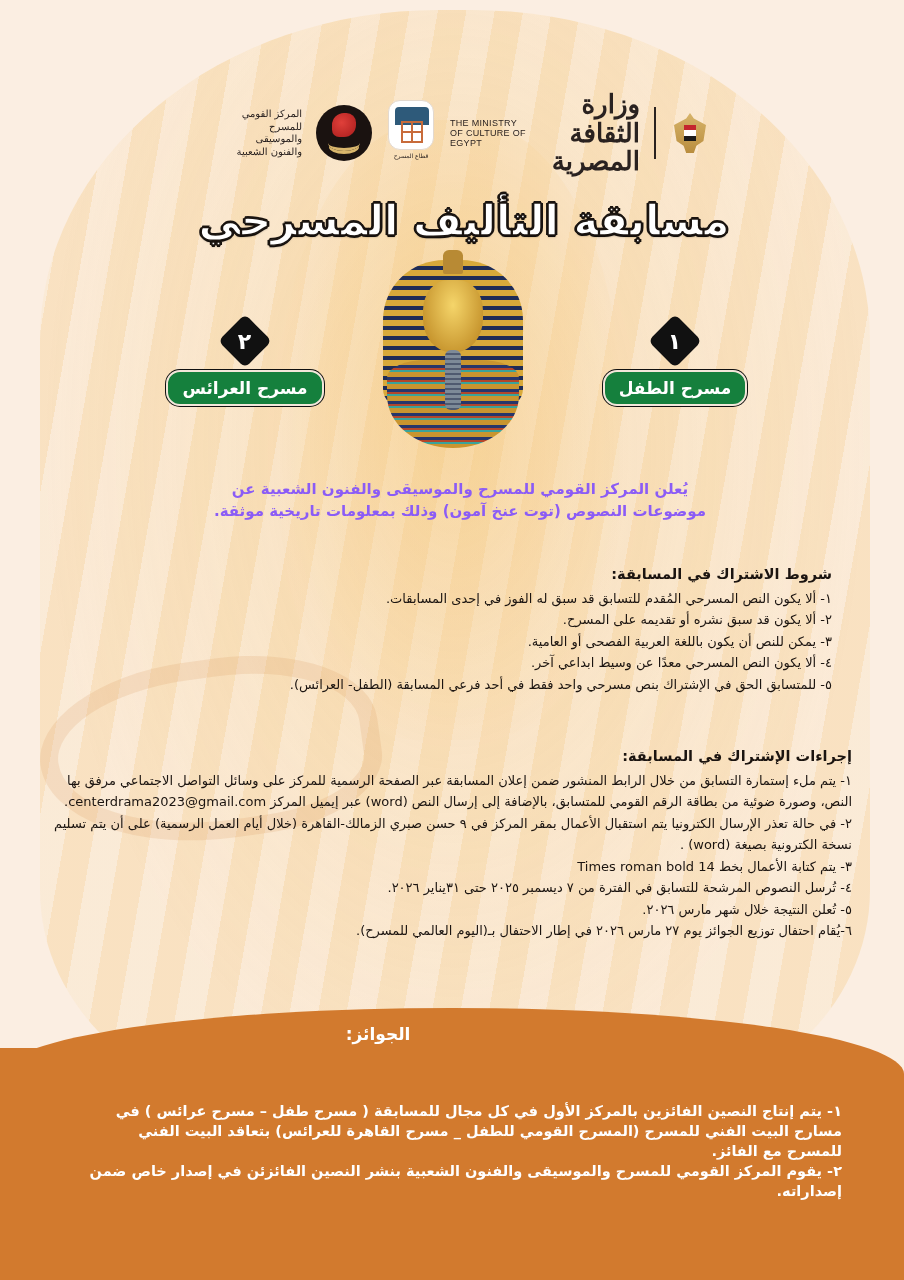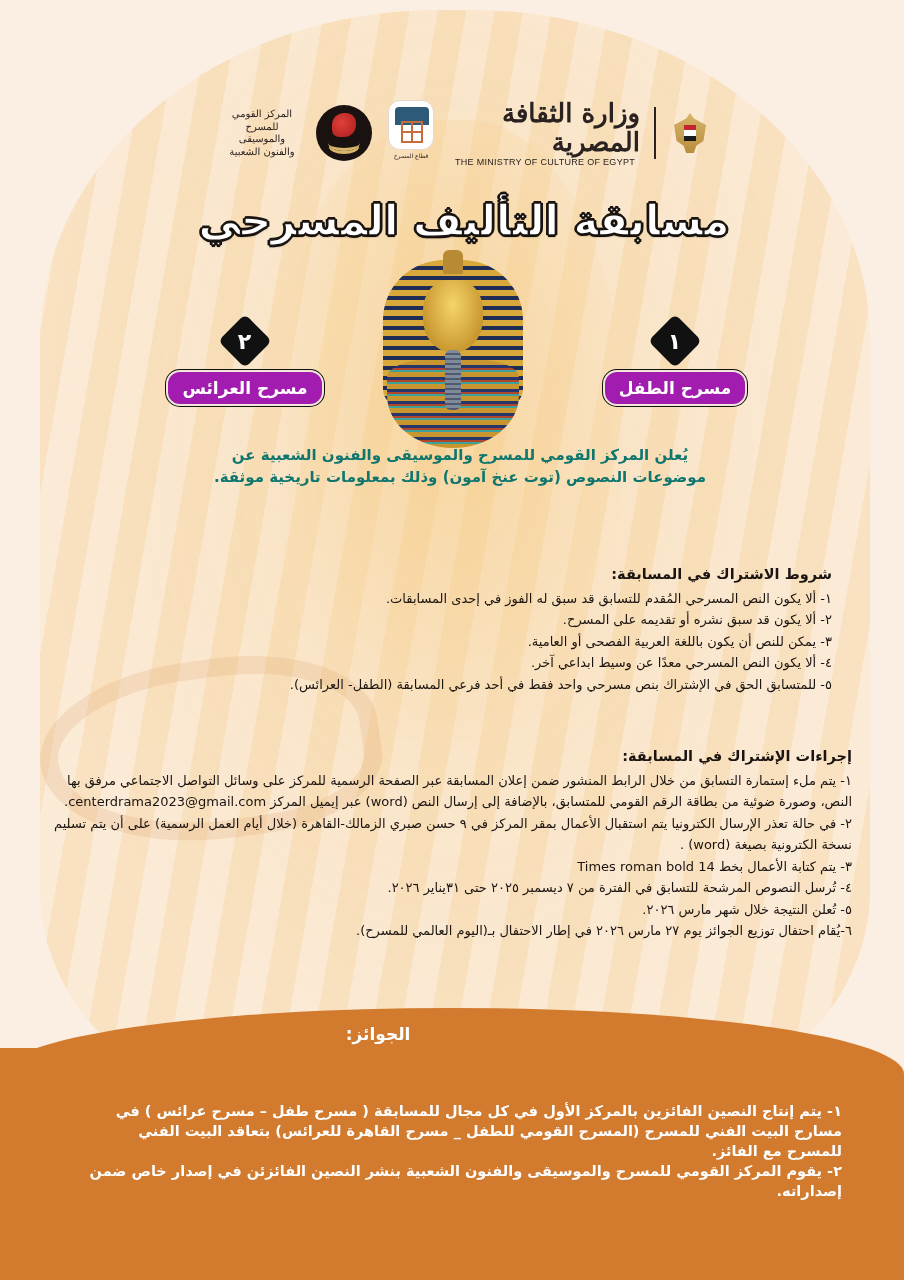--- a/index.html
+++ b/index.html
@@ -47,21 +47,21 @@
       position: absolute; left: 4px; top: 6px; width: 32px; height: 40px;
       background: linear-gradient(180deg, #d7b46a, #b98d3e);
       clip-path: polygon(50% 0, 62% 14%, 100% 30%, 92% 70%, 70% 82%, 62% 100%, 38% 100%, 30% 82%, 8% 70%, 0 30%, 38% 14%);
     }
     .emblem .flag {
       position: absolute; left: 14px; top: 18px; width: 12px; height: 16px;
       background: linear-gradient(180deg, #c4262e 0 33%, #ffffff 33% 66%, #1a1a1a 66%);
     }
     .divider-bar { width: 2px; height: 52px; background: #2a2220; }
     .ministry {
-      display: flex; flex-direction: column; align-items: center; width: 190px;
+      display: flex; flex-direction: row; align-items: center; width: 190px;
     }
     .ministry-ar {
       font-family: "DejaVu Serif", serif; font-size: 26px; font-weight: bold; color: #2a2220; line-height: 1.1;
     }
     .ministry-en {
       font-family: "Liberation Sans", sans-serif; font-size: 9px; color: #2a2220; letter-spacing: 0.3px; direction: ltr;
     }
     .theatre-sector {
       width: 50px; height: 66px; display: flex; flex-direction: column; align-items: center;
     }
@@ -87,21 +87,21 @@
       position: absolute; left: 16px; top: 8px; width: 24px; height: 24px;
       background: radial-gradient(circle at 40% 40%, #e0403a, #a81c1c);
       border-radius: 50% 40% 50% 30%;
     }
     .phoenix .rings {
       position: absolute; left: 12px; top: 30px; width: 32px; height: 16px;
       border-bottom: 3px solid #d9b66c; border-radius: 0 0 50% 50%;
       box-shadow: 0 4px 0 -1px #d9b66c;
     }
     .center-name {
-      font-family: "DejaVu Serif", serif; font-size: 10px; line-height: 1.25; color: #2a2220; text-align: center; width: 80px;
+      font-family: "DejaVu Serif", serif; font-size: 10px; line-height: 1.25; color: #2a2220; text-align: right; width: 80px;
     }
 
     
     .main-title {
       position: absolute; top: 196px; left: 0; width: 904px; text-align: center;
       font-family: "DejaVu Sans", sans-serif; font-size: 42px; font-weight: bold; color: #ffffff;
       -webkit-text-stroke: 1.5px #1a1410;
       text-shadow: 0 2px 2px rgba(0,0,0,0.35), 2px 0 0 #1a1410, -2px 0 0 #1a1410, 0 2px 0 #1a1410, 0 -2px 0 #1a1410;
       letter-spacing: 1px;
       padding-left: 24px;
@@ -141,29 +141,29 @@
     .cat-1 { left: 600px; top: 322px; }
     .cat-2 { left: 170px; top: 322px; }
     .diamond {
       width: 38px; height: 38px; background: #111; transform: rotate(45deg); border-radius: 6px;
       display: flex; align-items: center; justify-content: center;
     }
     .diamond span {
       transform: rotate(-45deg); color: #fff; font-weight: bold; font-size: 22px; font-family: "DejaVu Sans", sans-serif;
     }
     .pill {
-      margin-top: 10px; background: #a21caf; color: #fff; border-radius: 14px;
+      margin-top: 10px; background: #15803d; color: #fff; border-radius: 14px;
       padding: 6px 14px; font-size: 17px; font-weight: bold; white-space: nowrap;
       border: 2px solid #f3e7da; box-shadow: 0 0 0 1px #111;
     }
 
     
     .intro {
-      position: absolute; top: 444px; left: 150px; width: 620px; text-align: center;
-      font-size: 15px; font-weight: bold; line-height: 22px; color: #0f766e;
+      position: absolute; top: 478px; left: 150px; width: 620px; text-align: center;
+      font-size: 15px; font-weight: bold; line-height: 22px; color: #8b5cf6;
     }
 
     
     .section {
       position: absolute; right: 50px; width: 820px; text-align: right;
       font-size: 13px; line-height: 21.5px; color: #1b1410;
     }
     .cond { top: 564px; right: 72px; width: 600px; }
     .proc { top: 746px; right: 52px; width: 810px; }
     .section h3 {

